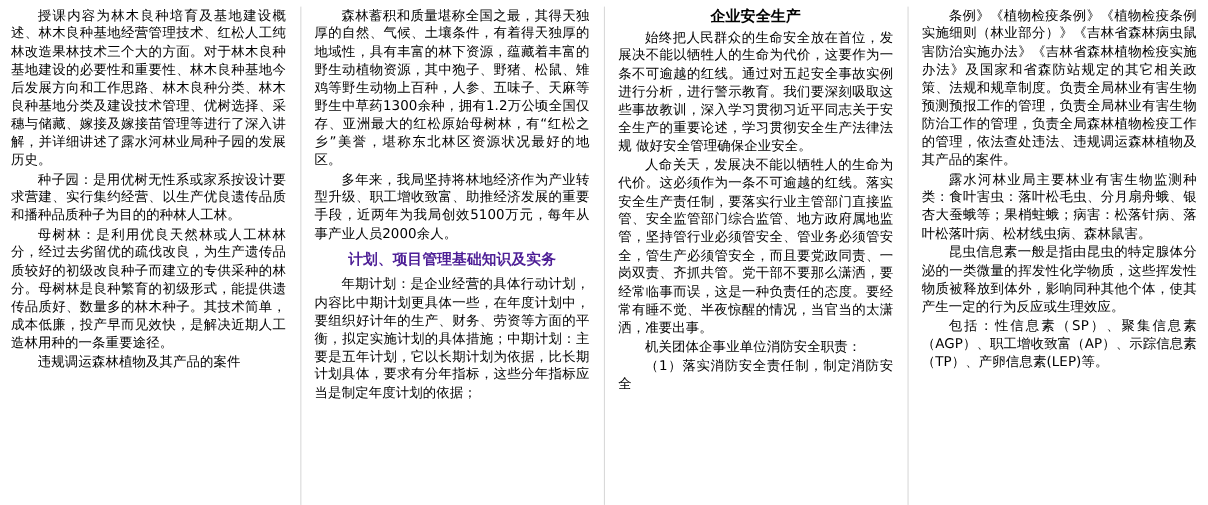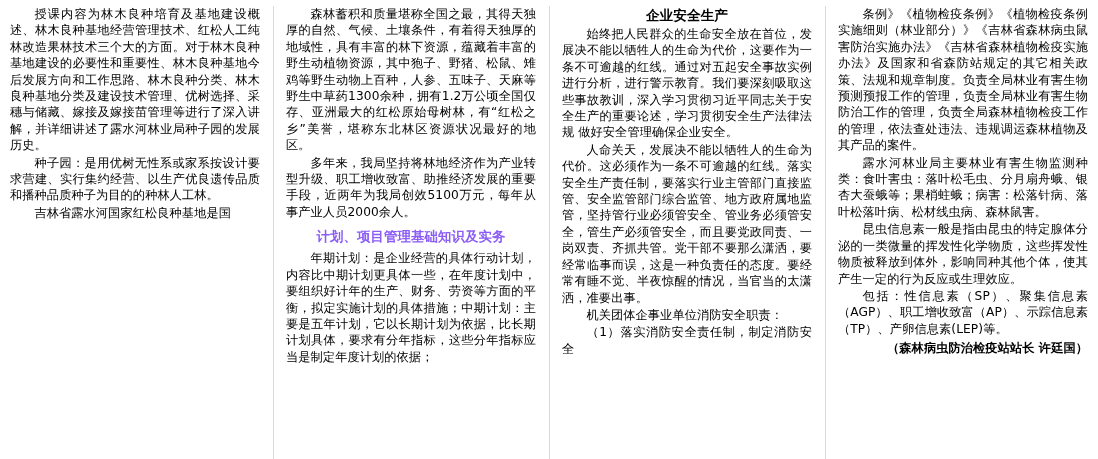--- a/index.html
+++ b/index.html
@@ -45,21 +45,21 @@
     text-indent: 2em;
     letter-spacing: 0.1px;
   }
   .heading {
     font-weight: bold;
     font-size: 13.4px;
     line-height: 18px;
     text-align: center;
     text-indent: 0;
     margin: 2px 0 4px 0;
-    color: #8b5cf6;
+    color: #4c1d95;
   }
   .heading-left {
     font-weight: bold;
     font-size: 13.6px;
     line-height: 18px;
     text-align: center;
     text-indent: 0;
     margin: 0 0 2px 0;
   }
   .byline {
@@ -73,21 +73,22 @@
   .spacer-sm { height: 5px; }
 </style>
 </head>
 <body>
 
 <div class="page">
 
   <div class="column">
     <p>授课内容为林木良种培育及基地建设概述、林木良种基地经营管理技术、红松人工纯林改造果林技术三个大的方面。对于林木良种基地建设的必要性和重要性、林木良种基地今后发展方向和工作思路、林木良种分类、林木良种基地分类及建设技术管理、优树选择、采穗与储藏、嫁接及嫁接苗管理等进行了深入讲解，并详细讲述了露水河林业局种子园的发展历史。</p>
     <p>种子园：是用优树无性系或家系按设计要求营建、实行集约经营、以生产优良遗传品质和播种品质种子为目的的种林人工林。</p>
-    <p>吉林省露水河国家红松良种基地是国</p>
+    <p>母树林：是利用优良天然林或人工林林分，经过去劣留优的疏伐改良，为生产遗传品质较好的初级改良种子而建立的专供采种的林分。母树林是良种繁育的初级形式，能提供遗传品质好、数量多的林木种子。其技术简单，成本低廉，投产早而见效快，是解决近期人工造林用种的一条重要途径。</p>
+    <p>违规调运森林植物及其产品的案件</p>
   </div>
 
   <div class="col-sep"></div>
 
   <div class="column">
     <p>森林蓄积和质量堪称全国之最，其得天独厚的自然、气候、土壤条件，有着得天独厚的地域性，具有丰富的林下资源，蕴藏着丰富的野生动植物资源，其中狍子、野猪、松鼠、雉鸡等野生动物上百种，人参、五味子、天麻等野生中草药1300余种，拥有1.2万公顷全国仅存、亚洲最大的红松原始母树林，有“红松之乡”美誉，堪称东北林区资源状况最好的地区。</p>
     <p>多年来，我局坚持将林地经济作为产业转型升级、职工增收致富、助推经济发展的重要手段，近两年为我局创效5100万元，每年从事产业人员2000余人。</p>
     <div class="spacer-sm"></div>
     <p class="heading">计划、项目管理基础知识及实务</p>
     <p>年期计划：是企业经营的具体行动计划，内容比中期计划更具体一些，在年度计划中，要组织好计年的生产、财务、劳资等方面的平衡，拟定实施计划的具体措施；中期计划：主要是五年计划，它以长期计划为依据，比长期计划具体，要求有分年指标，这些分年指标应当是制定年度计划的依据；</p>
@@ -103,16 +104,15 @@
     <p>（1）落实消防安全责任制，制定消防安全</p>
   </div>
 
   <div class="col-sep"></div>
 
   <div class="column">
     <p>条例》《植物检疫条例》《植物检疫条例实施细则（林业部分）》《吉林省森林病虫鼠害防治实施办法》《吉林省森林植物检疫实施办法》及国家和省森防站规定的其它相关政策、法规和规章制度。负责全局林业有害生物预测预报工作的管理，负责全局林业有害生物防治工作的管理，负责全局森林植物检疫工作的管理，依法查处违法、违规调运森林植物及其产品的案件。</p>
     <p>露水河林业局主要林业有害生物监测种类：食叶害虫：落叶松毛虫、分月扇舟蛾、银杏大蚕蛾等；果梢蛀蛾；病害：松落针病、落叶松落叶病、松材线虫病、森林鼠害。</p>
     <p>昆虫信息素一般是指由昆虫的特定腺体分泌的一类微量的挥发性化学物质，这些挥发性物质被释放到体外，影响同种其他个体，使其产生一定的行为反应或生理效应。</p>
     <p>包括：性信息素（SP）、聚集信息素（AGP）、职工增收致富（AP）、示踪信息素（TP）、产卵信息素(LEP)等。</p>
-    <p class="byline">（森林病虫防治检疫站站长  许廷国）</p>
   </div>
 
 </div>
 
 </body></html>

